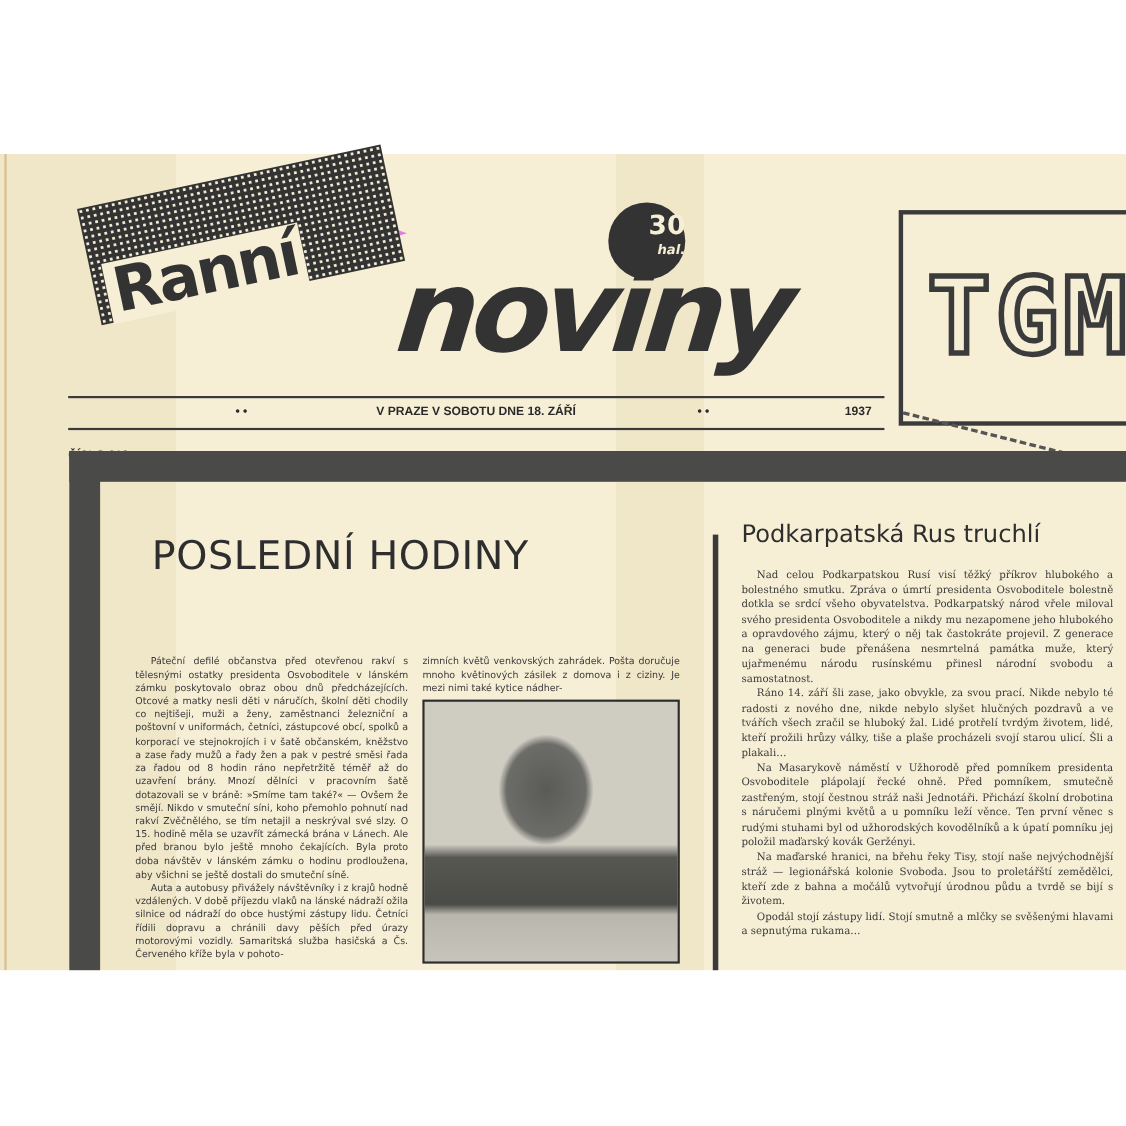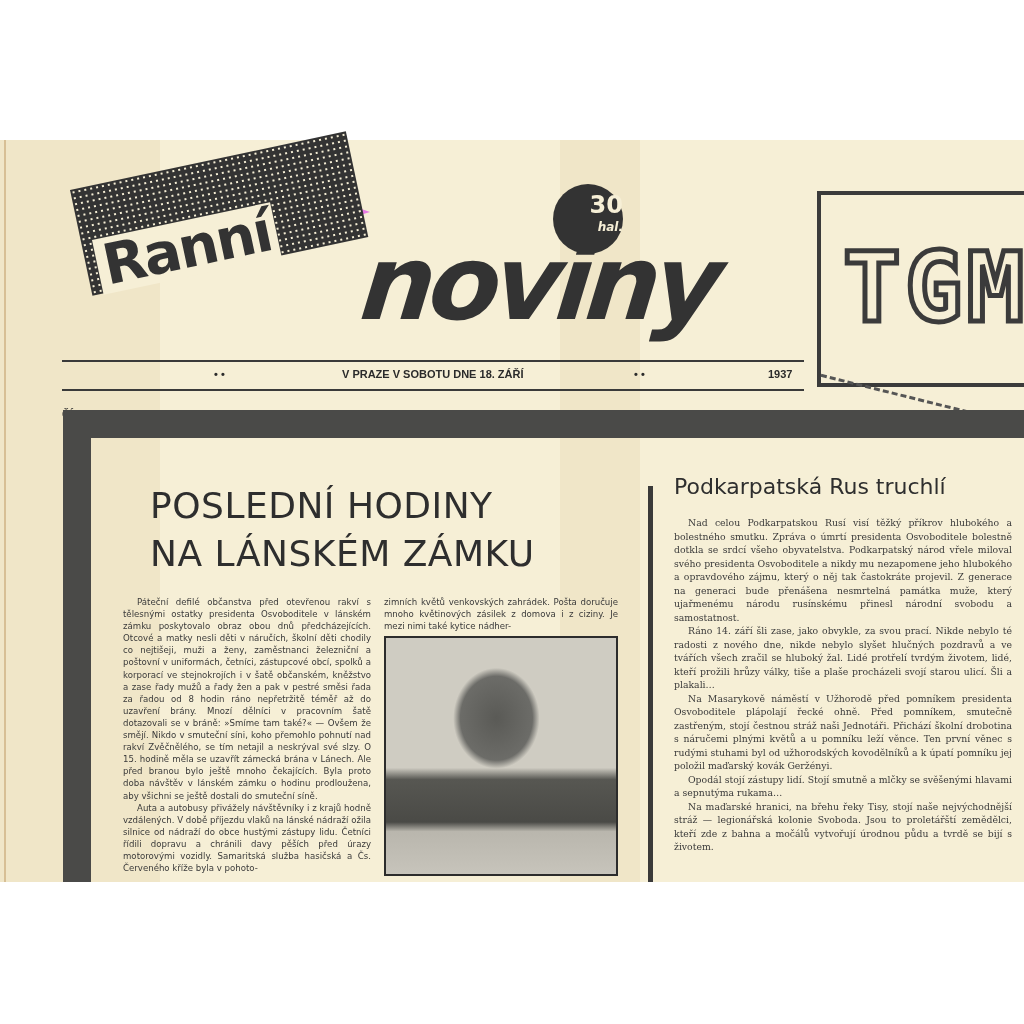--- a/index.html
+++ b/index.html
@@ -19,21 +19,21 @@
   .rule { position:absolute; left:62px; width:742px; height:2px; background:#3a3a3a; }
   .dateline { position:absolute; left:62px; top:368px; width:742px; height:16px; font-family:"Liberation Sans", sans-serif; font-weight:bold; font-size:11px; color:#2a2a2a; }
   .dateline span { position:absolute; top:0; }
   
   .tgm { position:absolute; left:817px; top:191px; width:220px; height:196px; border:4px solid #3b3b3b; box-sizing:border-box; }
   .tgm-letters { position:absolute; left:22px; top:38px; font-family:"DejaVu Sans Mono", monospace; font-weight:bold; font-size:96px; line-height:110px; color:transparent; -webkit-text-stroke:5px #3b3b3b; letter-spacing:4px; }
   .laurel { position:absolute; left:10px; top:140px; width:170px; height:40px; border-bottom:3px dashed #555; transform:rotate(14deg); transform-origin:left top; }
   
   .frame-top { position:absolute; left:63px; top:410px; width:961px; height:28px; background:#4a4a48; }
   .frame-left { position:absolute; left:63px; top:410px; width:28px; height:472px; background:#4a4a48; }
-  .h1 { position:absolute; left:138px; top:482px; font-family:"DejaVu Sans", sans-serif; font-size:36px; line-height:48px; color:#2e2e2e; letter-spacing:0.5px;margin-left:12px; }
+  .h1 { position:absolute; left:138px; top:482px; font-family:"DejaVu Sans", sans-serif; font-size:36px; line-height:48px; color:#2e2e2e; letter-spacing:0.5px; }
   .col { position:absolute; font-family:"DejaVu Sans", sans-serif; font-size:8.6px; line-height:12.1px; color:#3a3a3a; text-align:justify; }
   .col p { margin:0; text-indent:14px; }
   .photo { position:absolute; left:384px; top:636px; width:234px; height:240px; border:2px solid #2c2c2c; box-sizing:border-box;
     background:
       radial-gradient(ellipse 60px 70px at 48% 34%, #5a5a56 0%, #6c6c68 60%, transparent 72%),
       linear-gradient(to bottom, #cfccc2 0%, #cfccc2 55%, #575752 60%, #4a4a46 78%, #b9b6ad 82%, #c7c4bb 100%); }
   .vrule { position:absolute; left:648px; top:486px; width:5px; height:396px; background:#3a3a3a; }
   .h2 { position:absolute; left:674px; top:472px; font-family:"DejaVu Sans", sans-serif; font-size:22px; line-height:30px; color:#2e2e2e; }
   .col-serif { position:absolute; left:674px; top:516px; width:338px; font-family:"DejaVu Serif", serif; font-size:9.3px; line-height:13.5px; color:#3a3a3a; text-align:justify; }
   .col-serif p { margin:0; text-indent:14px; }
@@ -70,35 +70,34 @@
 <div class="tgm">
   <div class="tgm-letters">TGM</div>
   <div class="laurel"></div>
 </div>
 
 <div class="frame-top"></div>
 <div class="frame-left"></div>
 
 <div class="h1">
   <div>POSLEDNÍ HODINY</div>
-  <div>NA LÁNSKÉM ZÁMKU</div>
 </div>
 
 <div class="col" style="left:123px;top:596px;width:248px;height:286px;overflow:hidden;">
   <p>Páteční defilé občanstva před otevřenou rakví s tělesnými ostatky presidenta Osvoboditele v lánském zámku poskytovalo obraz obou dnů předcházejících. Otcové a matky nesli děti v náručích, školní děti chodily co nejtišeji, muži a ženy, zaměstnanci železniční a poštovní v uniformách, četníci, zástupcové obcí, spolků a korporací ve stejnokrojích i v šatě občanském, kněžstvo a zase řady mužů a řady žen a pak v pestré směsi řada za řadou od 8 hodin ráno nepřetržitě téměř až do uzavření brány. Mnozí dělníci v pracovním šatě dotazovali se v bráně: »Smíme tam také?« — Ovšem že smějí. Nikdo v smuteční síni, koho přemohlo pohnutí nad rakví Zvěčnělého, se tím netajil a neskrýval své slzy. O 15. hodině měla se uzavřít zámecká brána v Lánech. Ale před branou bylo ještě mnoho čekajících. Byla proto doba návštěv v lánském zámku o hodinu prodloužena, aby všichni se ještě dostali do smuteční síně.</p>
   <p>Auta a autobusy přivážely návštěvníky i z krajů hodně vzdálených. V době příjezdu vlaků na lánské nádraží ožila silnice od nádraží do obce hustými zástupy lidu. Četníci řídili dopravu a chránili davy pěších před úrazy motorovými vozidly. Samaritská služba hasičská a Čs. Červeného kříže byla v pohoto-</p>
 </div>
 
 <div class="col" style="left:384px;top:596px;width:234px;">
   <p style="text-indent:0;">zimních květů venkovských zahrádek. Pošta doručuje mnoho květinových zásilek z domova i z ciziny. Je mezi nimi také kytice nádher-</p>
 </div>
 
 <div class="photo"></div>
 
 <div class="vrule"></div>
 <div class="h2">Podkarpatská Rus truchlí</div>
 <div class="col-serif" style="height:361px;overflow:hidden;">
   <p>Nad celou Podkarpatskou Rusí visí těžký příkrov hlubokého a bolestného smutku. Zpráva o úmrtí presidenta Osvoboditele bolestně dotkla se srdcí všeho obyvatelstva. Podkarpatský národ vřele miloval svého presidenta Osvoboditele a nikdy mu nezapomene jeho hlubokého a opravdového zájmu, který o něj tak častokráte projevil. Z generace na generaci bude přenášena nesmrtelná památka muže, který ujařmenému národu rusínskému přinesl národní svobodu a samostatnost.</p>
   <p>Ráno 14. září šli zase, jako obvykle, za svou prací. Nikde nebylo té radosti z nového dne, nikde nebylo slyšet hlučných pozdravů a ve tvářích všech zračil se hluboký žal. Lidé protřelí tvrdým životem, lidé, kteří prožili hrůzy války, tiše a plaše procházeli svojí starou ulicí. Šli a plakali…</p>
   <p>Na Masarykově náměstí v Užhorodě před pomníkem presidenta Osvoboditele plápolají řecké ohně. Před pomníkem, smutečně zastřeným, stojí čestnou stráž naši Jednotáři. Přichází školní drobotina s náručemi plnými květů a u pomníku leží věnce. Ten první věnec s rudými stuhami byl od užhorodských kovodělníků a k úpatí pomníku jej položil maďarský kovák Geržényi.</p>
+  <p>Na maďarské hranici, na břehu řeky Tisy, stojí naše nejvýchodnější stráž — legionářská kolonie Svoboda. Jsou to proletářští zemědělci, kteří zde z bahna a močálů vytvořují úrodnou půdu a tvrdě se bijí s životem.</p>
   <p>Opodál stojí zástupy lidí. Stojí smutně a mlčky se svěšenými hlavami a sepnutýma rukama…</p>
-  <p>Na maďarské hranici, na břehu řeky Tisy, stojí naše nejvýchodnější stráž — legionářská kolonie Svoboda. Jsou to proletářští zemědělci, kteří zde z bahna a močálů vytvořují úrodnou půdu a tvrdě se bijí s životem.</p>
 </div>
 
 </body></html>

